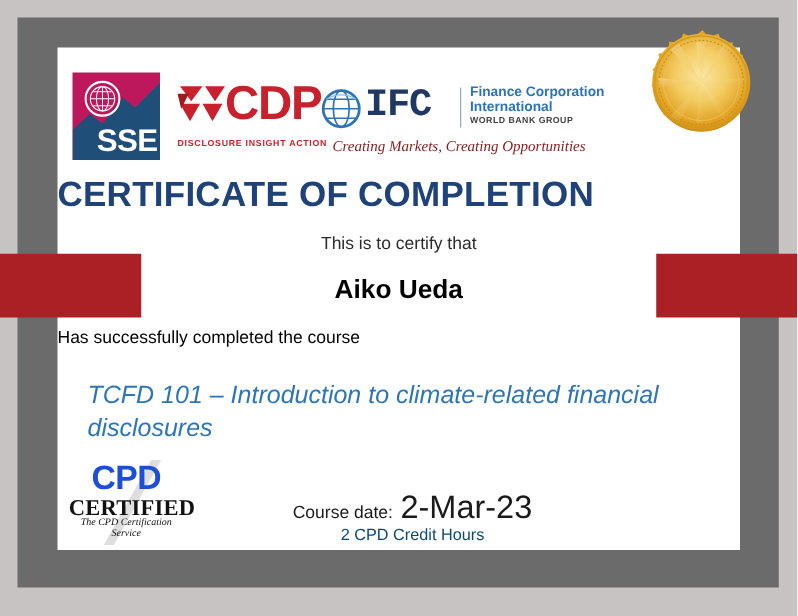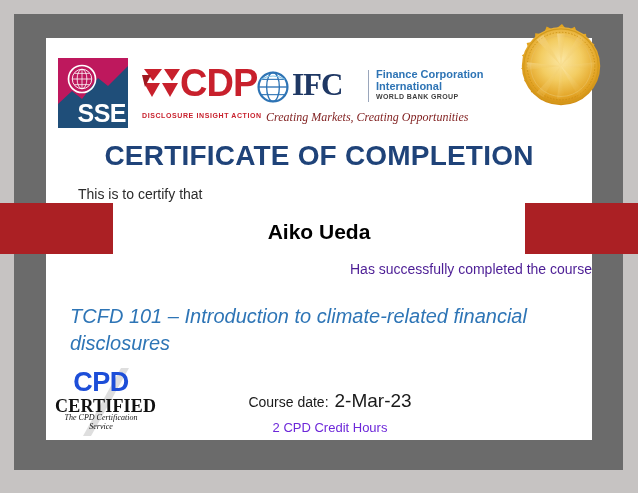--- a/index.html
+++ b/index.html
@@ -121,21 +121,21 @@
     width: 230px; height: 60px;
   }
   .ifc-globe { position:absolute; left:0; top:4px; width:34px; height:34px;}
   .ifc-word {
     position: absolute;
     left: 36px; top: 0px;
     color: #1f3864;
     font-weight: bold;
     font-size: 31px;
     letter-spacing: -1px;
-    font-family: Liberation Serif, serif;
+    font-family: Liberation Mono, monospace;
     line-height: 1.25;
   }
   .ifc-divider {
     position: absolute;
     left: 112px; top: 4px;
     width: 1px; height: 32px;
     background: #9aa6bb;
   }
   .ifc-sub {
     position: absolute;
@@ -163,53 +163,51 @@
     font-style: italic;
     font-family: "Liberation Serif", serif;
     white-space: nowrap;
   }
 
   
   .cert-title {
     position: absolute;
     left: 46px; top: 140px;
     width: 546px;
-    text-align: center;
     color: #1f4379;
     font-weight: bold;
     font-size: 28px;
     letter-spacing: 0.2px;
     font-family: "Liberation Sans", sans-serif;
   }
   .certify-line {
     position: absolute;
     left: 46px; top: 186px;
     width: 546px;
-    text-align: left;
+    text-align: center;
     color: #2b2b2b;
     font-size: 14px;
     font-family: "Liberation Sans", sans-serif;
-    padding-left: 32px;
   }
   .recipient-name {
     position: absolute;
     left: 46px; top: 220px;
     width: 546px;
     text-align: center;
     color: #000000;
     font-weight: bold;
     font-size: 21px;
     font-family: "Liberation Sans", sans-serif;
   }
   .completed-line {
     position: absolute;
     left: 46px; top: 261px;
     width: 546px;
-    text-align: right;
-    color: #4c1d95;
+    text-align: left;
+    color: #000000;
     font-size: 14px;
     font-family: "Liberation Sans", sans-serif;
   }
   .course-title {
     position: absolute;
     left: 70px; top: 303px;
     width: 498px;
     color: #2e75b6;
     font-size: 20px;
     line-height: 27px;
@@ -223,30 +221,30 @@
     text-align: center;
     white-space: nowrap;
   }
   .date-label {
     color: #1a1a1a;
     font-size: 14px;
     font-family: "Liberation Sans", sans-serif;
   }
   .date-value {
     color: #1a1a1a;
-    font-size: 19px;
+    font-size: 26px;
     margin-left: 6px;
     font-family: "Liberation Sans", sans-serif;
   }
   .credit-hours {
     position: absolute;
     left: 180px; top: 420px;
     width: 300px;
     text-align: center;
-    color: #6d28d9;
+    color: #0c4a6e;
     font-size: 13px;
     font-family: "Liberation Sans", sans-serif;
   }
 
   
   .cpd-logo {
     position: absolute;
     left: 55px; top: 368px;
     width: 92px; height: 68px;
   }

